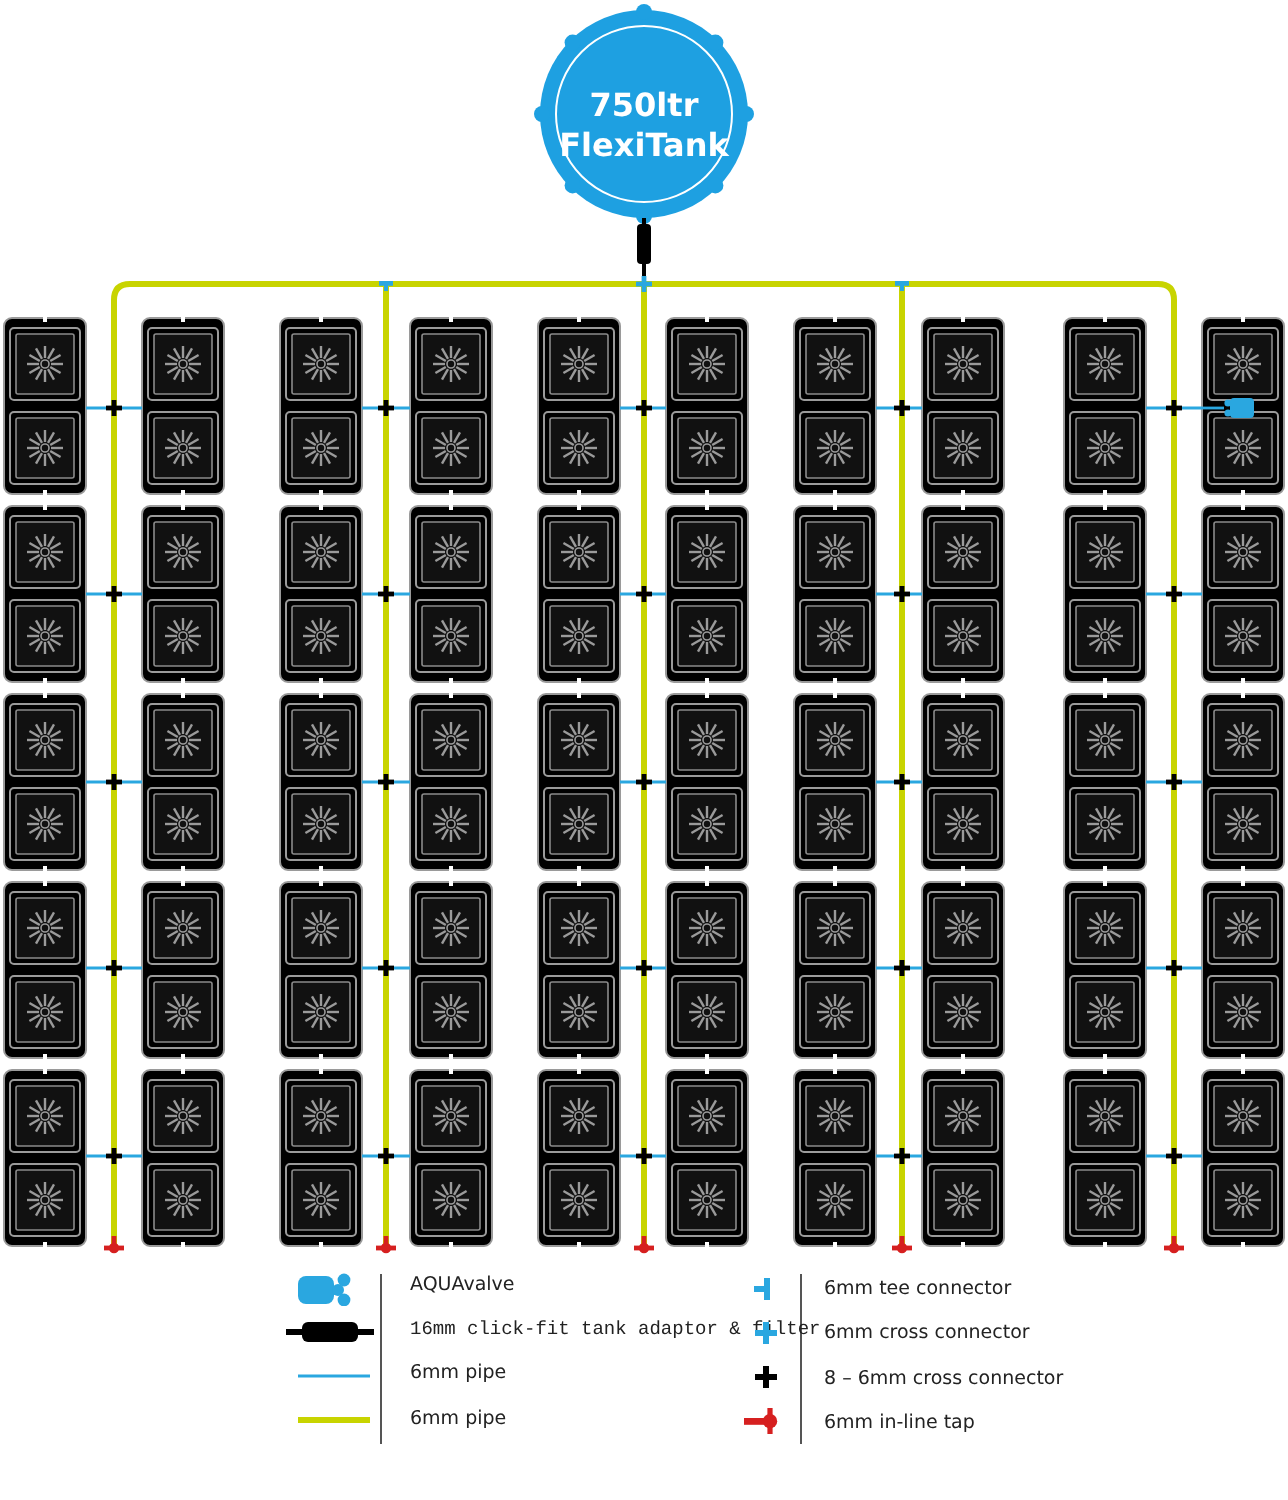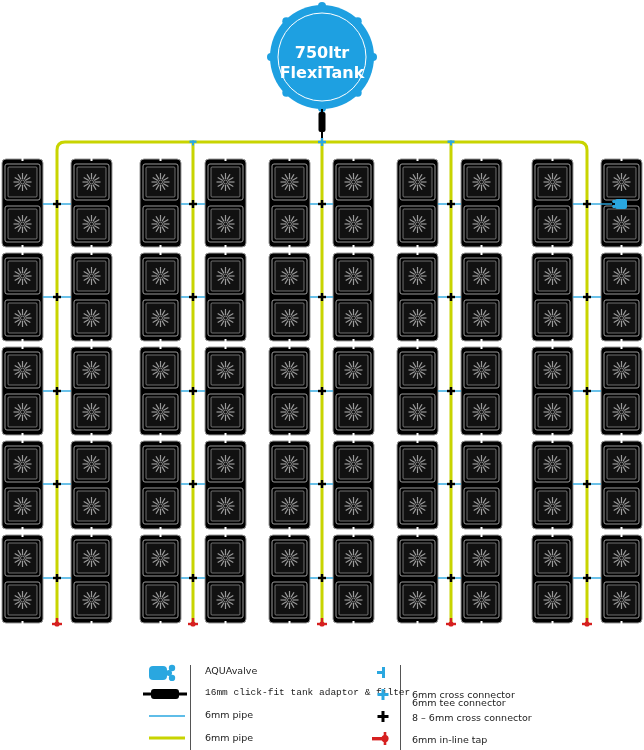--- a/index.html
+++ b/index.html
@@ -1,19 +1,19 @@
 <!DOCTYPE html>
 <html><head>
 <meta charset="utf-8">
 <style>
   html,body{margin:0;padding:0;background:#ffffff;}
   body{width:644px;height:750px;position:relative;overflow:hidden;font-family:"DejaVu Sans","Liberation Sans",sans-serif;}
   #diagram{position:absolute;left:0;top:0;width:644px;height:640px;}
   .tank-text{font-family:"DejaVu Sans","Liberation Sans",sans-serif;font-weight:bold;fill:#ffffff;font-size:16px;text-anchor:middle;}
-  #legend{position:absolute;left:0;top:655px;width:552px;height:95px;padding-left:38px;}
+  #legend{position:absolute;left:0;top:627px;width:552px;height:95px;padding-left:38px;}
   .lg-icon{position:absolute;width:44px;height:18px;}
   .lg-label{position:absolute;font-size:9.5px;color:#222;white-space:nowrap;font-family:"DejaVu Sans","Liberation Sans",sans-serif;}
   .lg-divider{position:absolute;width:1px;background:#555;}
 </style>
 </head>
 <body>
 
 <svg id="diagram" viewBox="0 0 644 640" xmlns="http://www.w3.org/2000/svg">
 
   <g>
@@ -1921,21 +1921,21 @@
 
   <svg class="lg-icon" style="left:145px;top:74px;" viewBox="0 0 44 18">
     <line x1="4" y1="9" x2="40" y2="9" stroke="#c8d400" stroke-width="3"></line>
   </svg>
   <span class="lg-label" style="left:205px;top:77px;">6mm pipe</span>
 
   <svg class="lg-icon" style="left:362px;top:8px;" viewBox="0 0 44 18">
     <rect x="20" y="4" width="3" height="11" fill="#2aa7e0"></rect>
     <rect x="15" y="8" width="6" height="3" fill="#2aa7e0"></rect>
   </svg>
-  <span class="lg-label" style="left:412px;top:12px;margin-top:30px;">6mm tee connector</span>
+  <span class="lg-label" style="left:412px;top:12px;">6mm tee connector</span>
 
   <svg class="lg-icon" style="left:362px;top:30px;" viewBox="0 0 44 18">
     <rect x="19.5" y="4" width="3" height="11" fill="#2aa7e0"></rect>
     <rect x="15.5" y="8" width="11" height="3" fill="#2aa7e0"></rect>
   </svg>
   <span class="lg-label" style="left:412px;top:34px;text-align:right;">6mm cross connector</span>
 
   <svg class="lg-icon" style="left:362px;top:52px;" viewBox="0 0 44 18">
     <rect x="19.5" y="4" width="3" height="11" fill="#000"></rect>
     <rect x="15.5" y="8" width="11" height="3" fill="#000"></rect>

